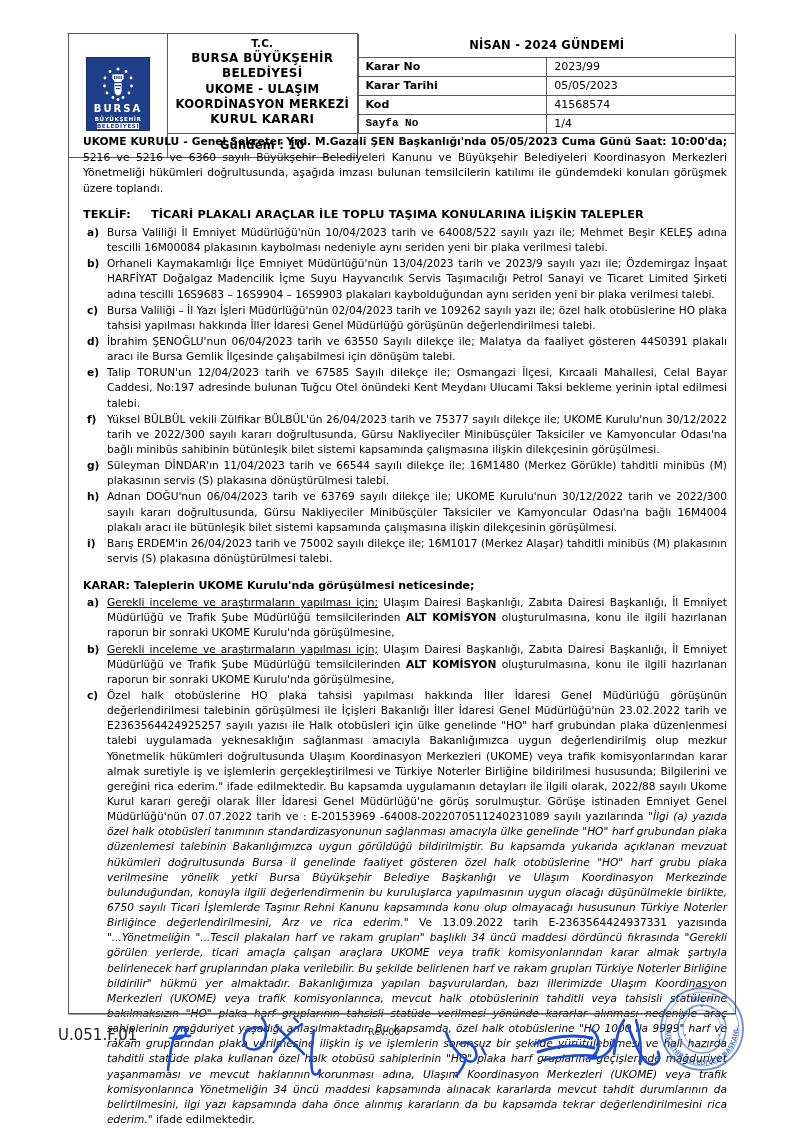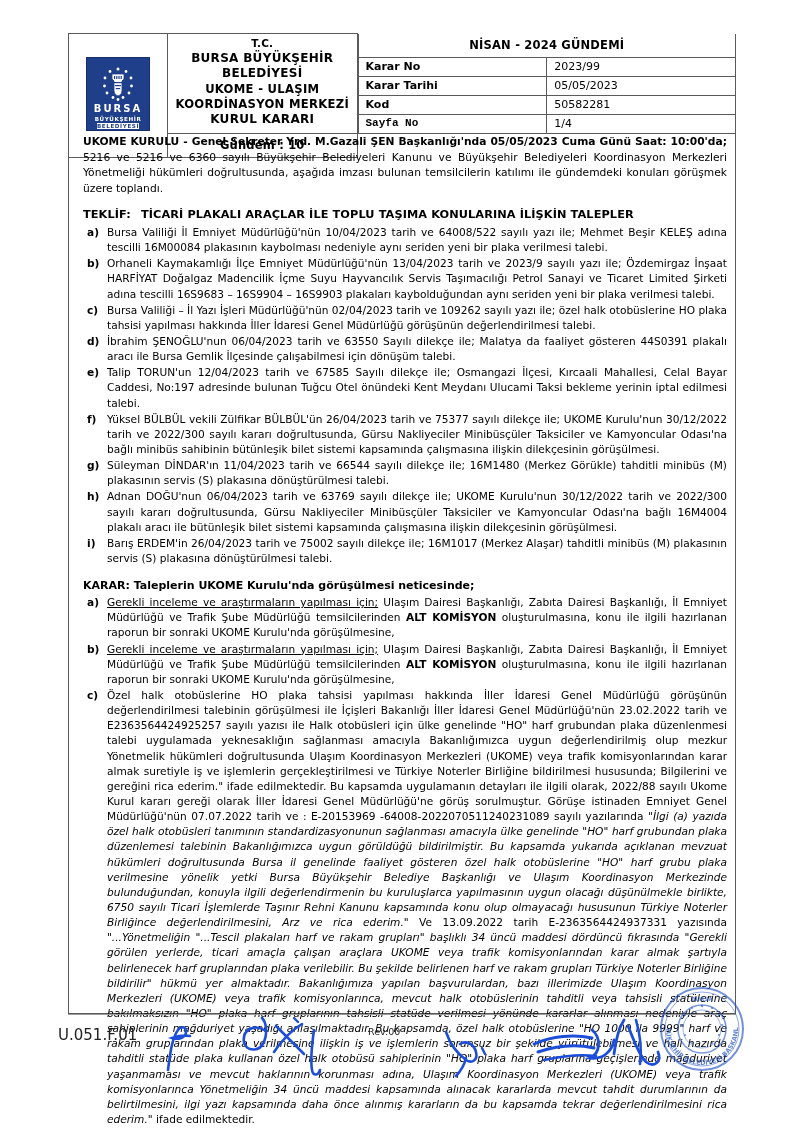--- a/index.html
+++ b/index.html
@@ -161,21 +161,21 @@
     margin: 2px 0 0 0;
   }
   .intro b { font-weight: bold; }
 
   .section-heading {
     font-size: 11.3px;
     font-weight: bold;
     margin: 12px 0 4px 0;
     letter-spacing: 0.1px;
   }
-  .section-heading .sh-label { margin-right: 10px; }
+  .section-heading .sh-label { margin-right: 20px; }
 
   .karar-heading {
     font-size: 11px;
     font-weight: bold;
     margin: 13px 0 3px 0;
   }
 
   ol.items {
     list-style: none;
     margin: 0;
@@ -298,21 +298,21 @@
           <tr>
             <td class="meta-label" style="border:1px solid #5a5a5a;">Karar No</td>
             <td class="meta-value" style="border:1px solid #5a5a5a;">2023/99</td>
           </tr>
           <tr>
             <td class="meta-label" style="border:1px solid #5a5a5a;">Karar Tarihi</td>
             <td class="meta-value" style="border:1px solid #5a5a5a;">05/05/2023</td>
           </tr>
           <tr>
             <td class="meta-label" style="border:1px solid #5a5a5a;">Kod</td>
-            <td class="meta-value" style="border:1px solid #5a5a5a;">50582281</td>
+            <td class="meta-value" style="border:1px solid #5a5a5a;">41568574</td>
           </tr>
           <tr>
             <td class="meta-label" style="border:1px solid #5a5a5a;font-family:Liberation Mono, monospace;">Sayfa No</td>
             <td class="meta-value" style="border:1px solid #5a5a5a;">1/4</td>
           </tr>
         </tbody>
             </table>
       </td>
     </tr>
     <tr>

